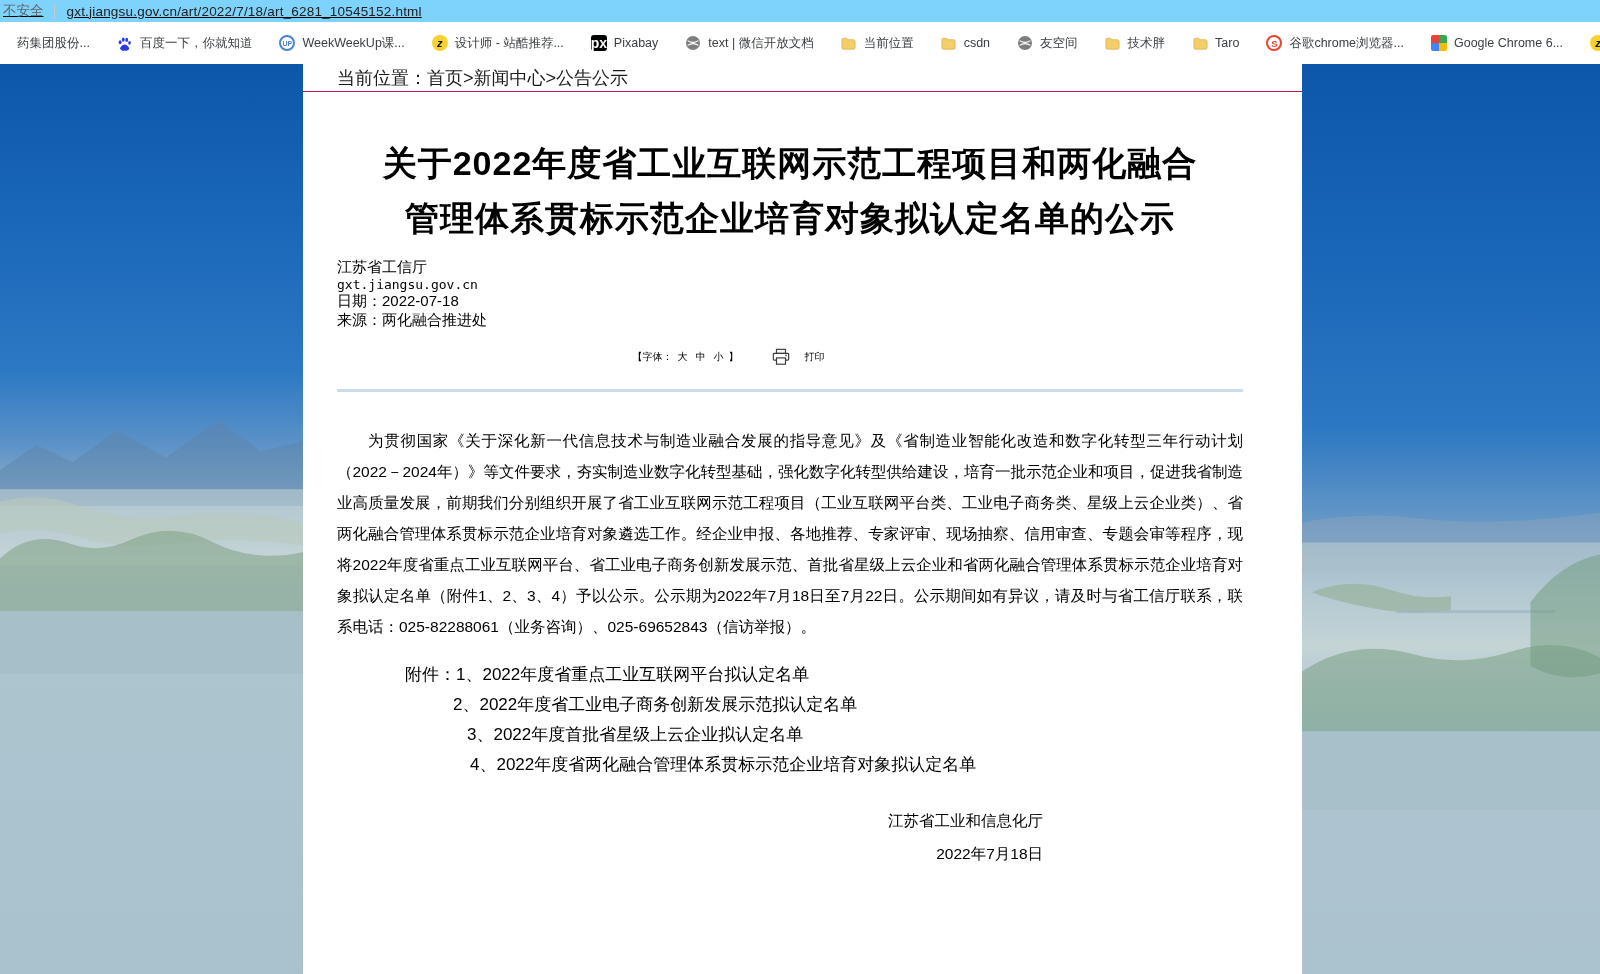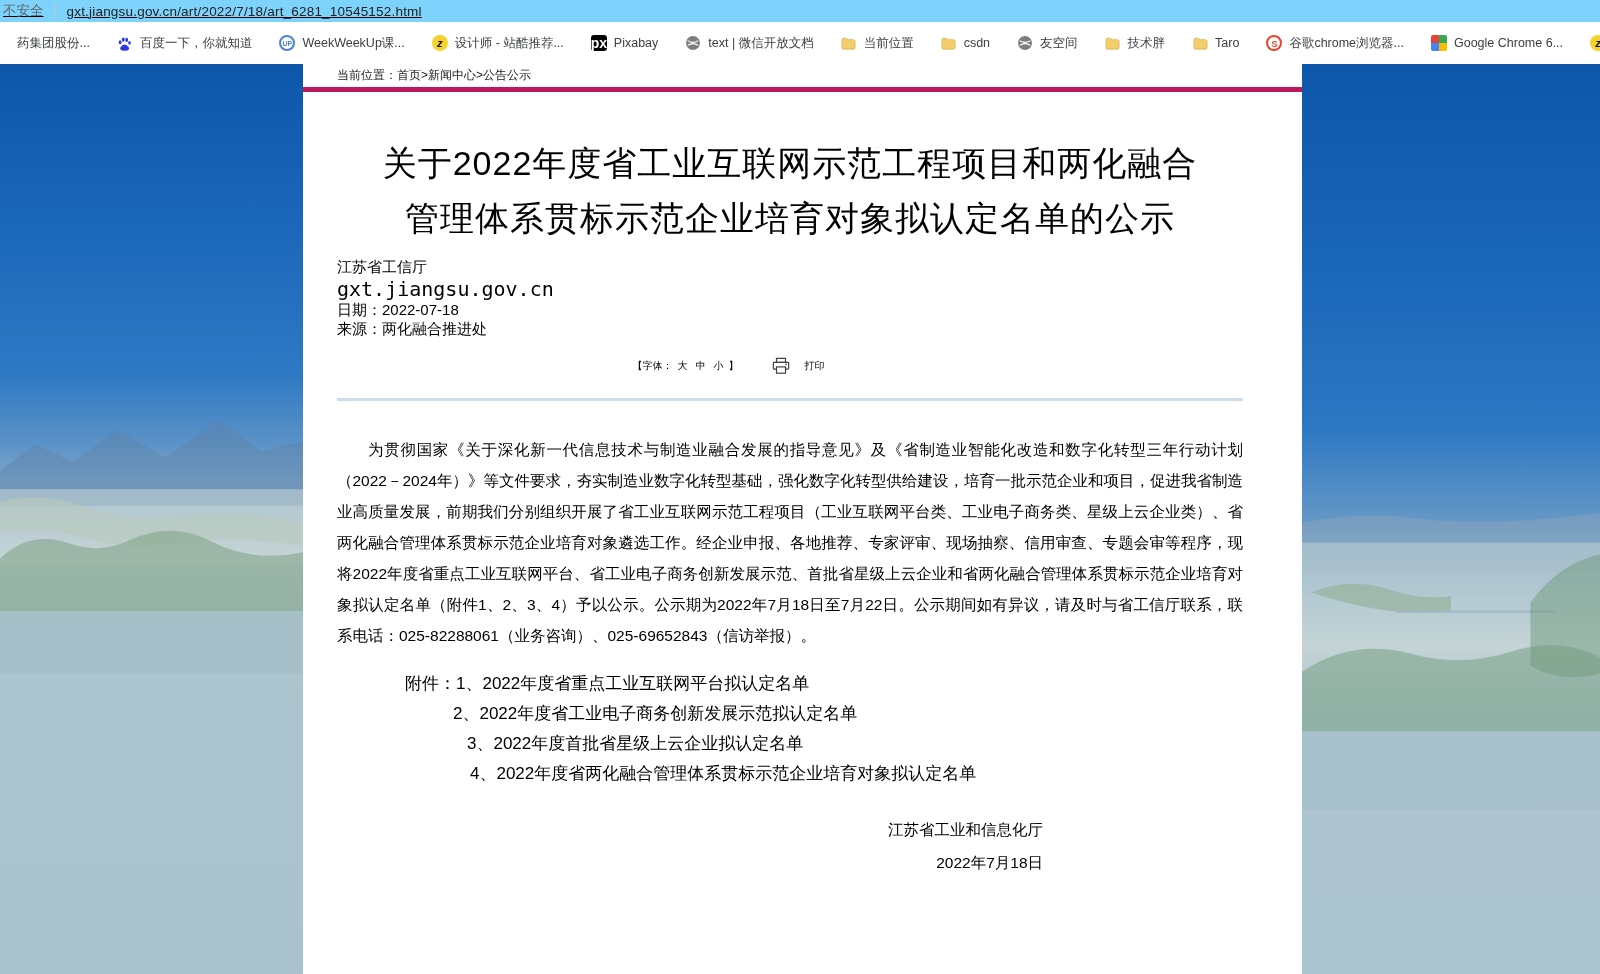--- a/index.html
+++ b/index.html
@@ -34,30 +34,30 @@
       #94b3cb 48%,#bccfd4 55%,#adc5cf 62%,#a9c2ce 100%); }
   .bg-right { position:absolute; top:0; left:1302px; width:298px; height:910px; overflow:hidden;
     background:linear-gradient(180deg,#0d57aa 0%,#1a66b8 22%,#2d78c3 40%,#6397c6 50%,
       #9fbbcd 58%,#c3d3d6 64%,#aec5d0 72%,#abc3cf 100%); }
   .hills-l { position:absolute; top:37%; left:0; width:100%; height:30%; }
   .hills-r { position:absolute; top:46%; left:0; width:100%; height:36%; }
 
   
   .content { position:absolute; top:0; left:303px; width:999px; height:910px; background:#fff; }
   .breadcrumb { height:28px; display:flex; align-items:center; padding-left:34px;
-    border-bottom:5px solid #be185d; font-size:12px; color:#1a1a1a; }
+    border-bottom:1px solid #be185d; font-size:18px; color:#1a1a1a; }
   .breadcrumb a { color:#1a1a1a; text-decoration:none; cursor:pointer; }
   .column { width:906px; margin-left:34px; }
 
-  .art-title { margin-top:44px; text-align:center; font-size:34px; font-weight:400;
+  .art-title { margin-top:44px; text-align:center; font-size:34px; font-weight:700;
     color:#000; line-height:55px; letter-spacing:1px; }
   .meta { margin-top:12px; display:flex; justify-content:center; align-items:baseline;
     font-size:15px; color:#000;flex-direction:column; }
   .meta .m-org { margin-right:26px; }
-  .meta .m-site { font-family:"DejaVu Sans Mono","Liberation Mono",monospace; font-size:20px; margin-right:18px; }
+  .meta .m-site { font-family:"DejaVu Sans Mono","Liberation Mono",monospace; font-size:13px; margin-right:18px; }
   .meta .m-date { margin-right:10px; }
   .controls { margin-top:18px; display:flex; justify-content:center; align-items:center;
     font-size:10px; color:#000; transform:translateX(-62px); }
   .controls .fc-part { margin:0 1px; }
   .controls a { color:#000; text-decoration:none; cursor:pointer; margin:0 4px; }
   .print-wrap { display:flex; align-items:center; gap:15px; margin-left:32px; cursor:pointer; }
   .divider { margin-top:23px; height:3px; background:#ccdcea; }
 
   .body-text { margin-top:33px; font-size:15.5px; line-height:31px; color:#000;
     text-align:justify; text-indent:2em; }

